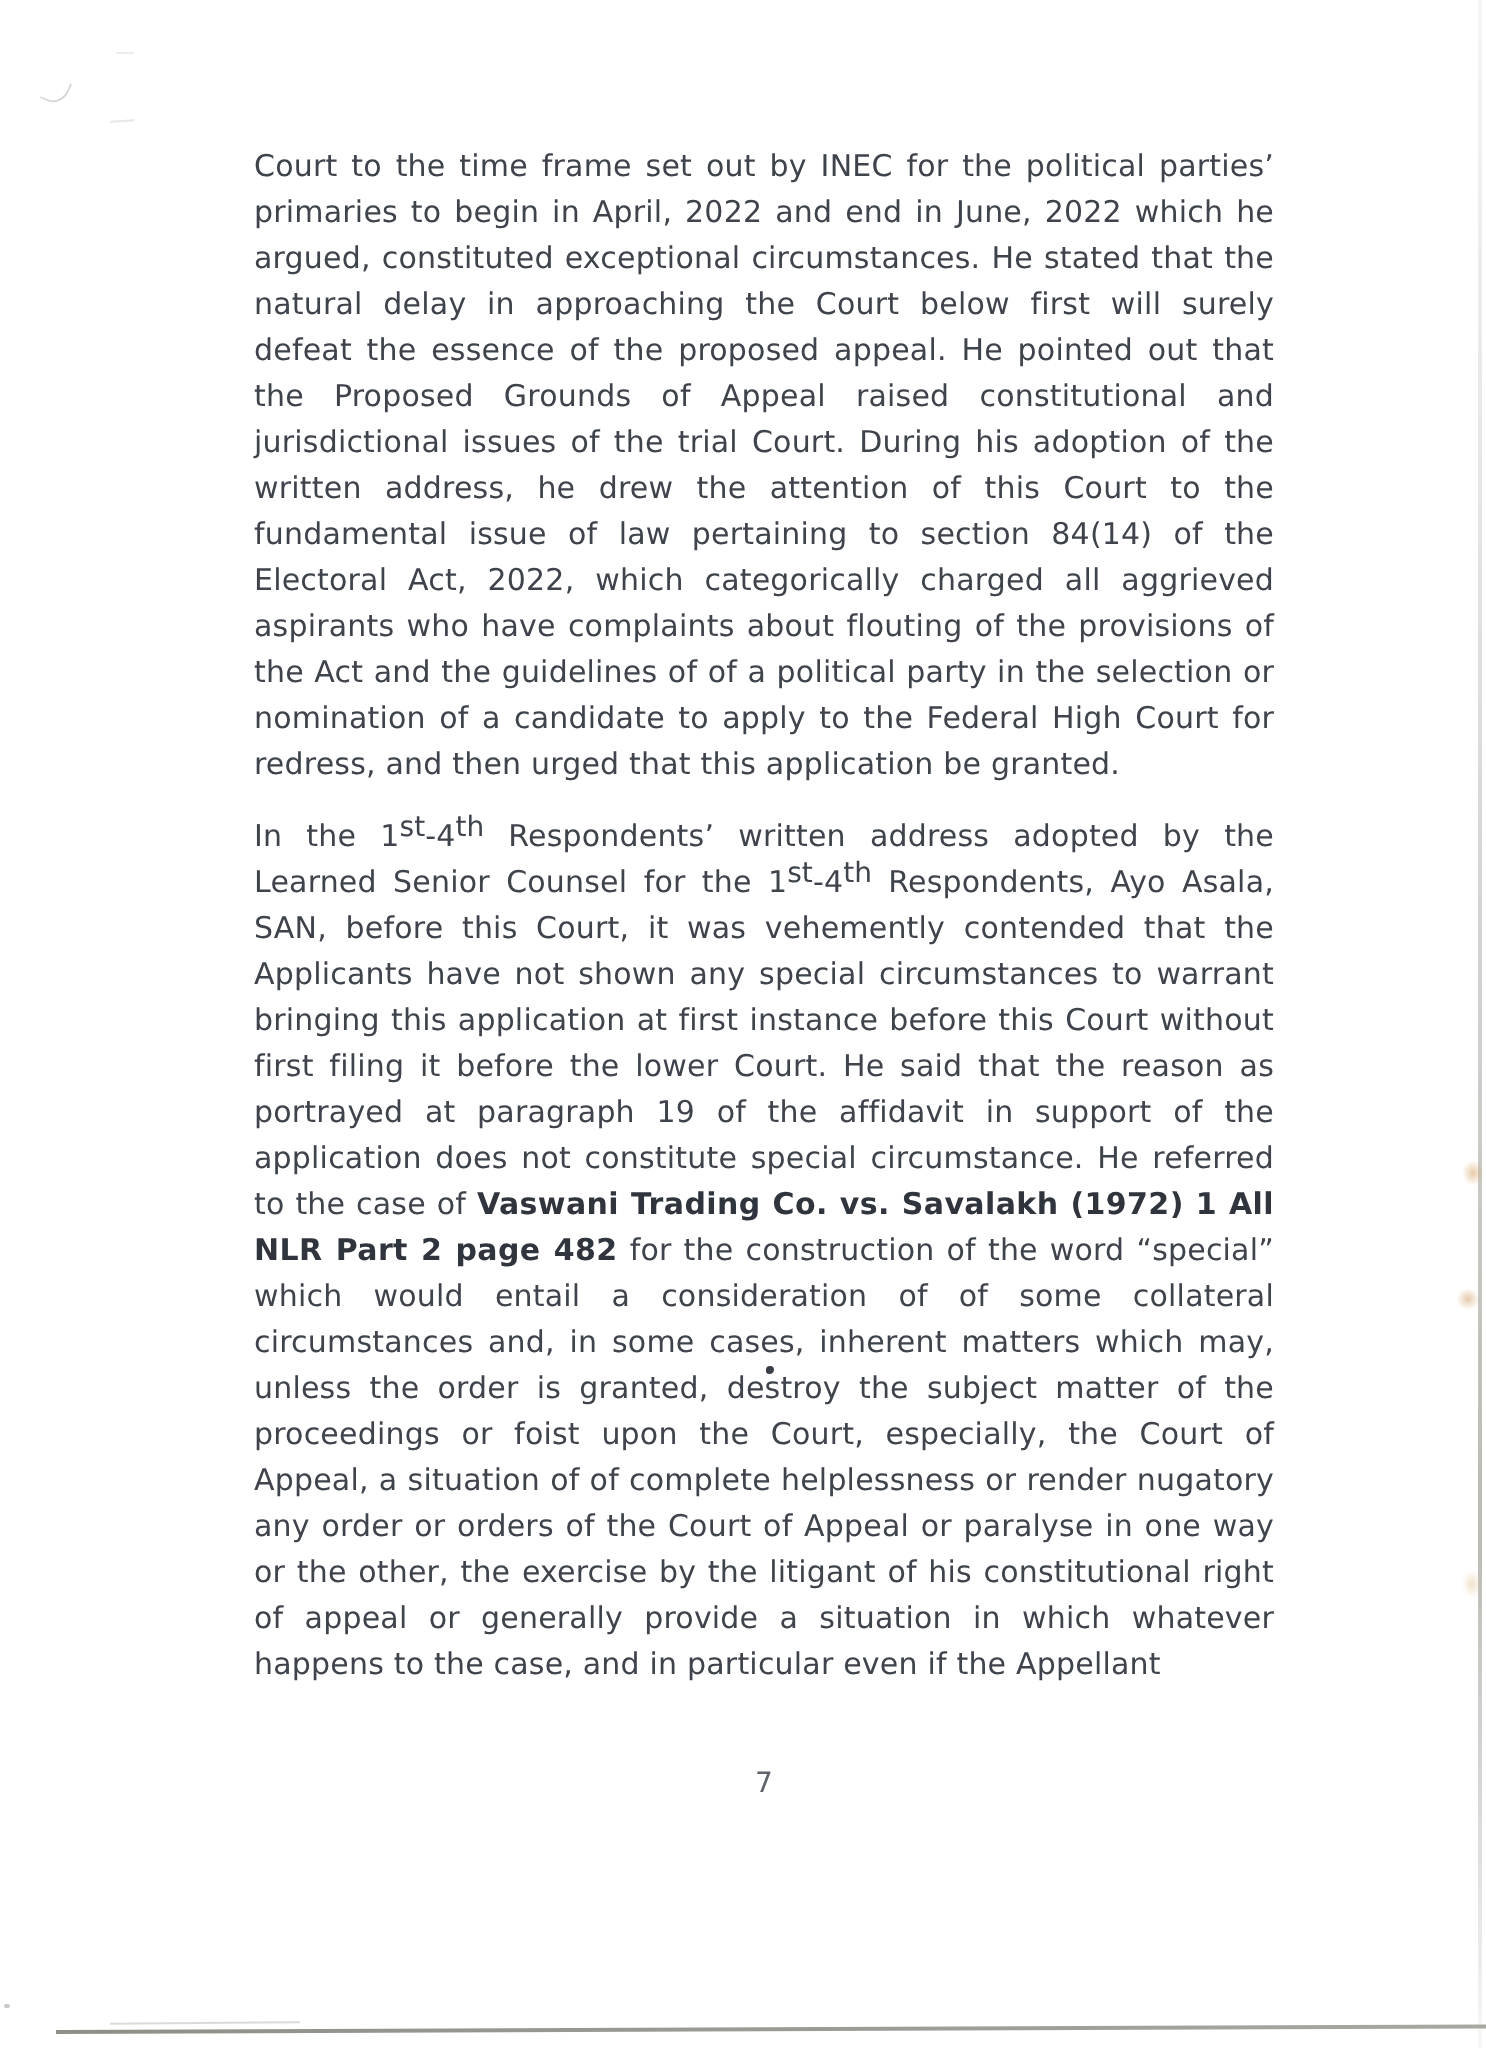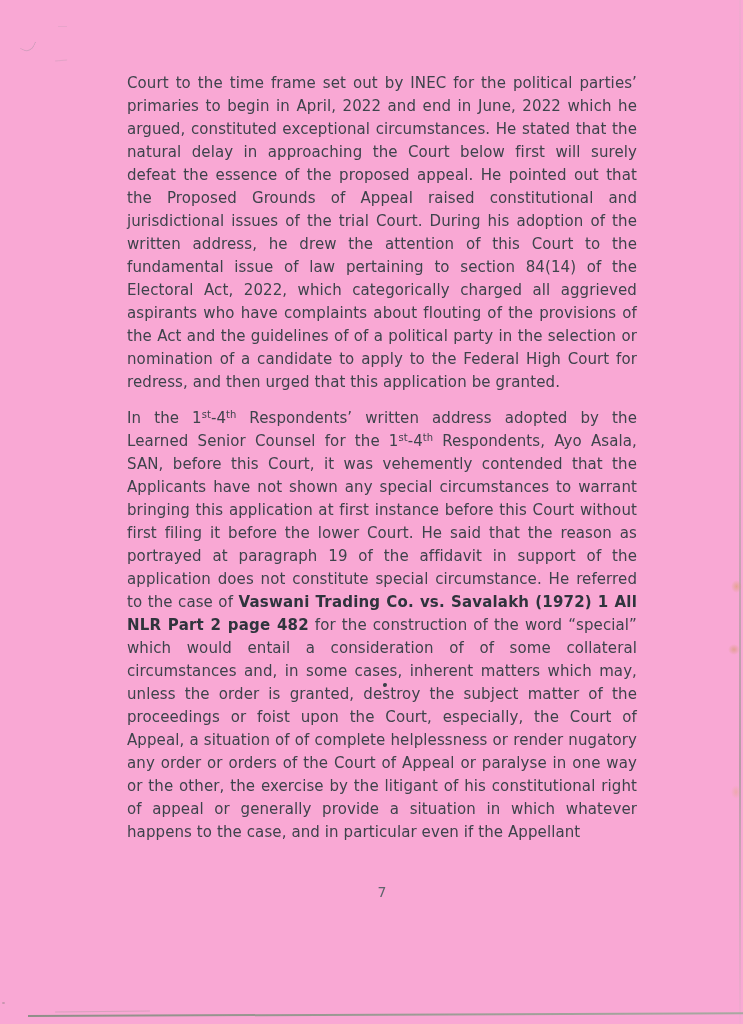--- a/index.html
+++ b/index.html
@@ -1,41 +1,41 @@
 <!DOCTYPE html>
 <html><head>
 <meta charset="utf-8">
 <style>
   html, body { margin: 0; padding: 0; background: #e9e9e6; }
   .page {
     position: relative;
     width: 743px;
     height: 1024px;
     margin: 0 auto;
-    background: #f9a8d4;
+    background: #ffffff;
     overflow: hidden;
     font-family: "DejaVu Sans", sans-serif;
   }
   .content {
     position: absolute;
     left: 127px;
     top: 72px;
     width: 510px;
   }
   .para {
     margin: 0 0 13px 0;
     font-size: 15px;
     line-height: 23px;
     text-align: justify;
     color: #3e434c;
     letter-spacing: 0.1px;
   }
   .seg-n { font-weight: 400; }
   .seg-b { font-weight: 700; color: #2f343d; letter-spacing: 0.2px; }
-  sup.seg-sup { font-size: 10px; line-height: 0; vertical-align: 5px; letter-spacing: 0; }
+  sup.seg-sup { font-size: 14px; line-height: 0; vertical-align: 5px; letter-spacing: 0; }
   .page-number {
     position: absolute;
     left: 127px;
     top: 884px;
     width: 510px;
     text-align: center;
     font-size: 14px;
     color: #5f646c;
   }
   

